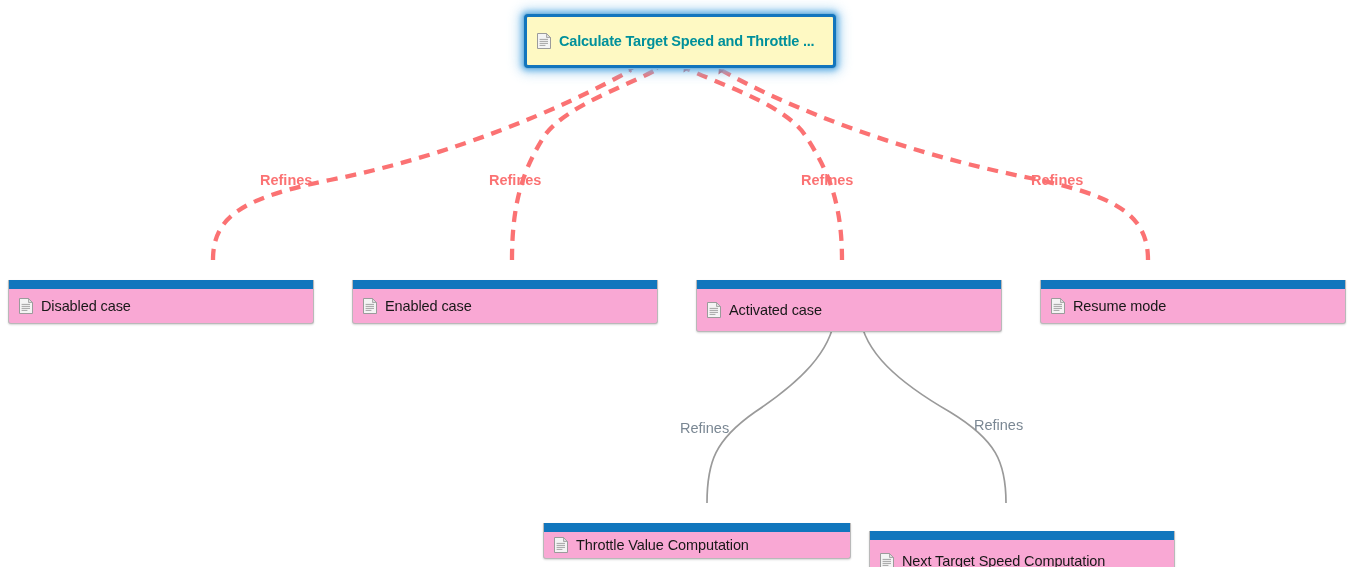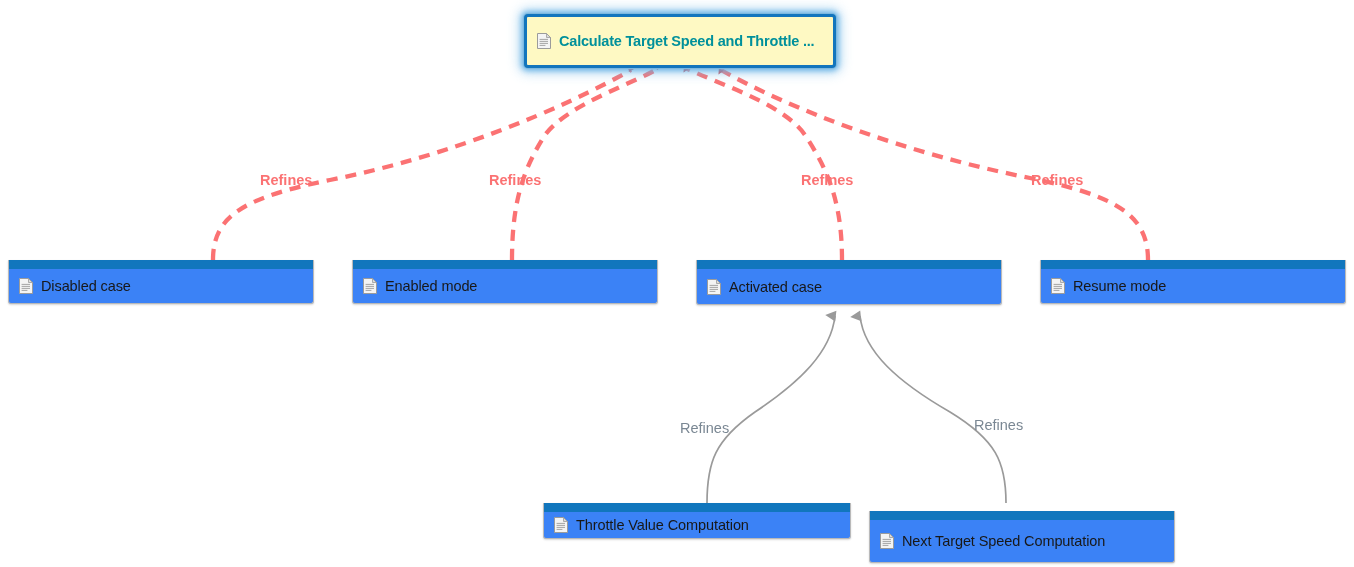--- a/index.html
+++ b/index.html
@@ -25,25 +25,26 @@
     left: 0; top: 0;
     width: 1354px;
     height: 567px;
     pointer-events: none;
   }
 
   
   .node {
     position: absolute;
     box-sizing: border-box;
-    background: #3b82f6;
+    background: #f9a8d4;
     border: 1px solid #b9b9b9;
     border-top: none;
     border-radius: 0 0 3px 3px;
     box-shadow: 0 1px 2px rgba(0,0,0,0.16);
+    margin-top: 20px;
   }
   .node .hdr {
     height: 9px;
     background: #1176bd;
     width: 100%;
     box-sizing: border-box;
   }
   .node .body {
     display: flex;
     align-items: center;
@@ -183,25 +184,25 @@
       <svg class="doc-icon" viewBox="0 0 14 16" xmlns="http://www.w3.org/2000/svg">
         <path d="M0.5,0.5 H9.5 L13.5,4.5 V15.5 H0.5 Z" fill="#f4f4f4" stroke="#9b9b9b" stroke-width="1"></path>
         <path d="M9.5,0.5 L13.5,4.5 H9.5 Z" fill="#dcdcdc" stroke="#9b9b9b" stroke-width="0.8"></path>
         <g stroke="#9b9b9b" stroke-width="0.9">
           <line x1="2.6" y1="6.4" x2="11.0" y2="6.4"></line>
             <line x1="2.6" y1="8.4" x2="11.0" y2="8.4"></line>
           <line x1="2.6" y1="10.4" x2="11.0" y2="10.4"></line>
             <line x1="2.6" y1="12.4" x2="8.4" y2="12.4"></line>
         </g>
       </svg>
-      <span class="label">Enabled mode</span>
-    </div>
-  </div>
-
-  <div class="node" style="left:696px; top:260px; width:306px; height:45px;">
+      <span class="label">Enabled case</span>
+    </div>
+  </div>
+
+  <div class="node" style="left:696px; top:260px; width:306px; height:52px;">
     <div class="hdr"></div>
     <div class="body">
       <svg class="doc-icon" viewBox="0 0 14 16" xmlns="http://www.w3.org/2000/svg">
         <path d="M0.5,0.5 H9.5 L13.5,4.5 V15.5 H0.5 Z" fill="#f4f4f4" stroke="#9b9b9b" stroke-width="1"></path>
         <path d="M9.5,0.5 L13.5,4.5 H9.5 Z" fill="#dcdcdc" stroke="#9b9b9b" stroke-width="0.8"></path>
         <g stroke="#9b9b9b" stroke-width="0.9">
           <line x1="2.6" y1="6.4" x2="11.0" y2="6.4"></line>
             <line x1="2.6" y1="8.4" x2="11.0" y2="8.4"></line>
           <line x1="2.6" y1="10.4" x2="11.0" y2="10.4"></line>
             <line x1="2.6" y1="12.4" x2="8.4" y2="12.4"></line>

